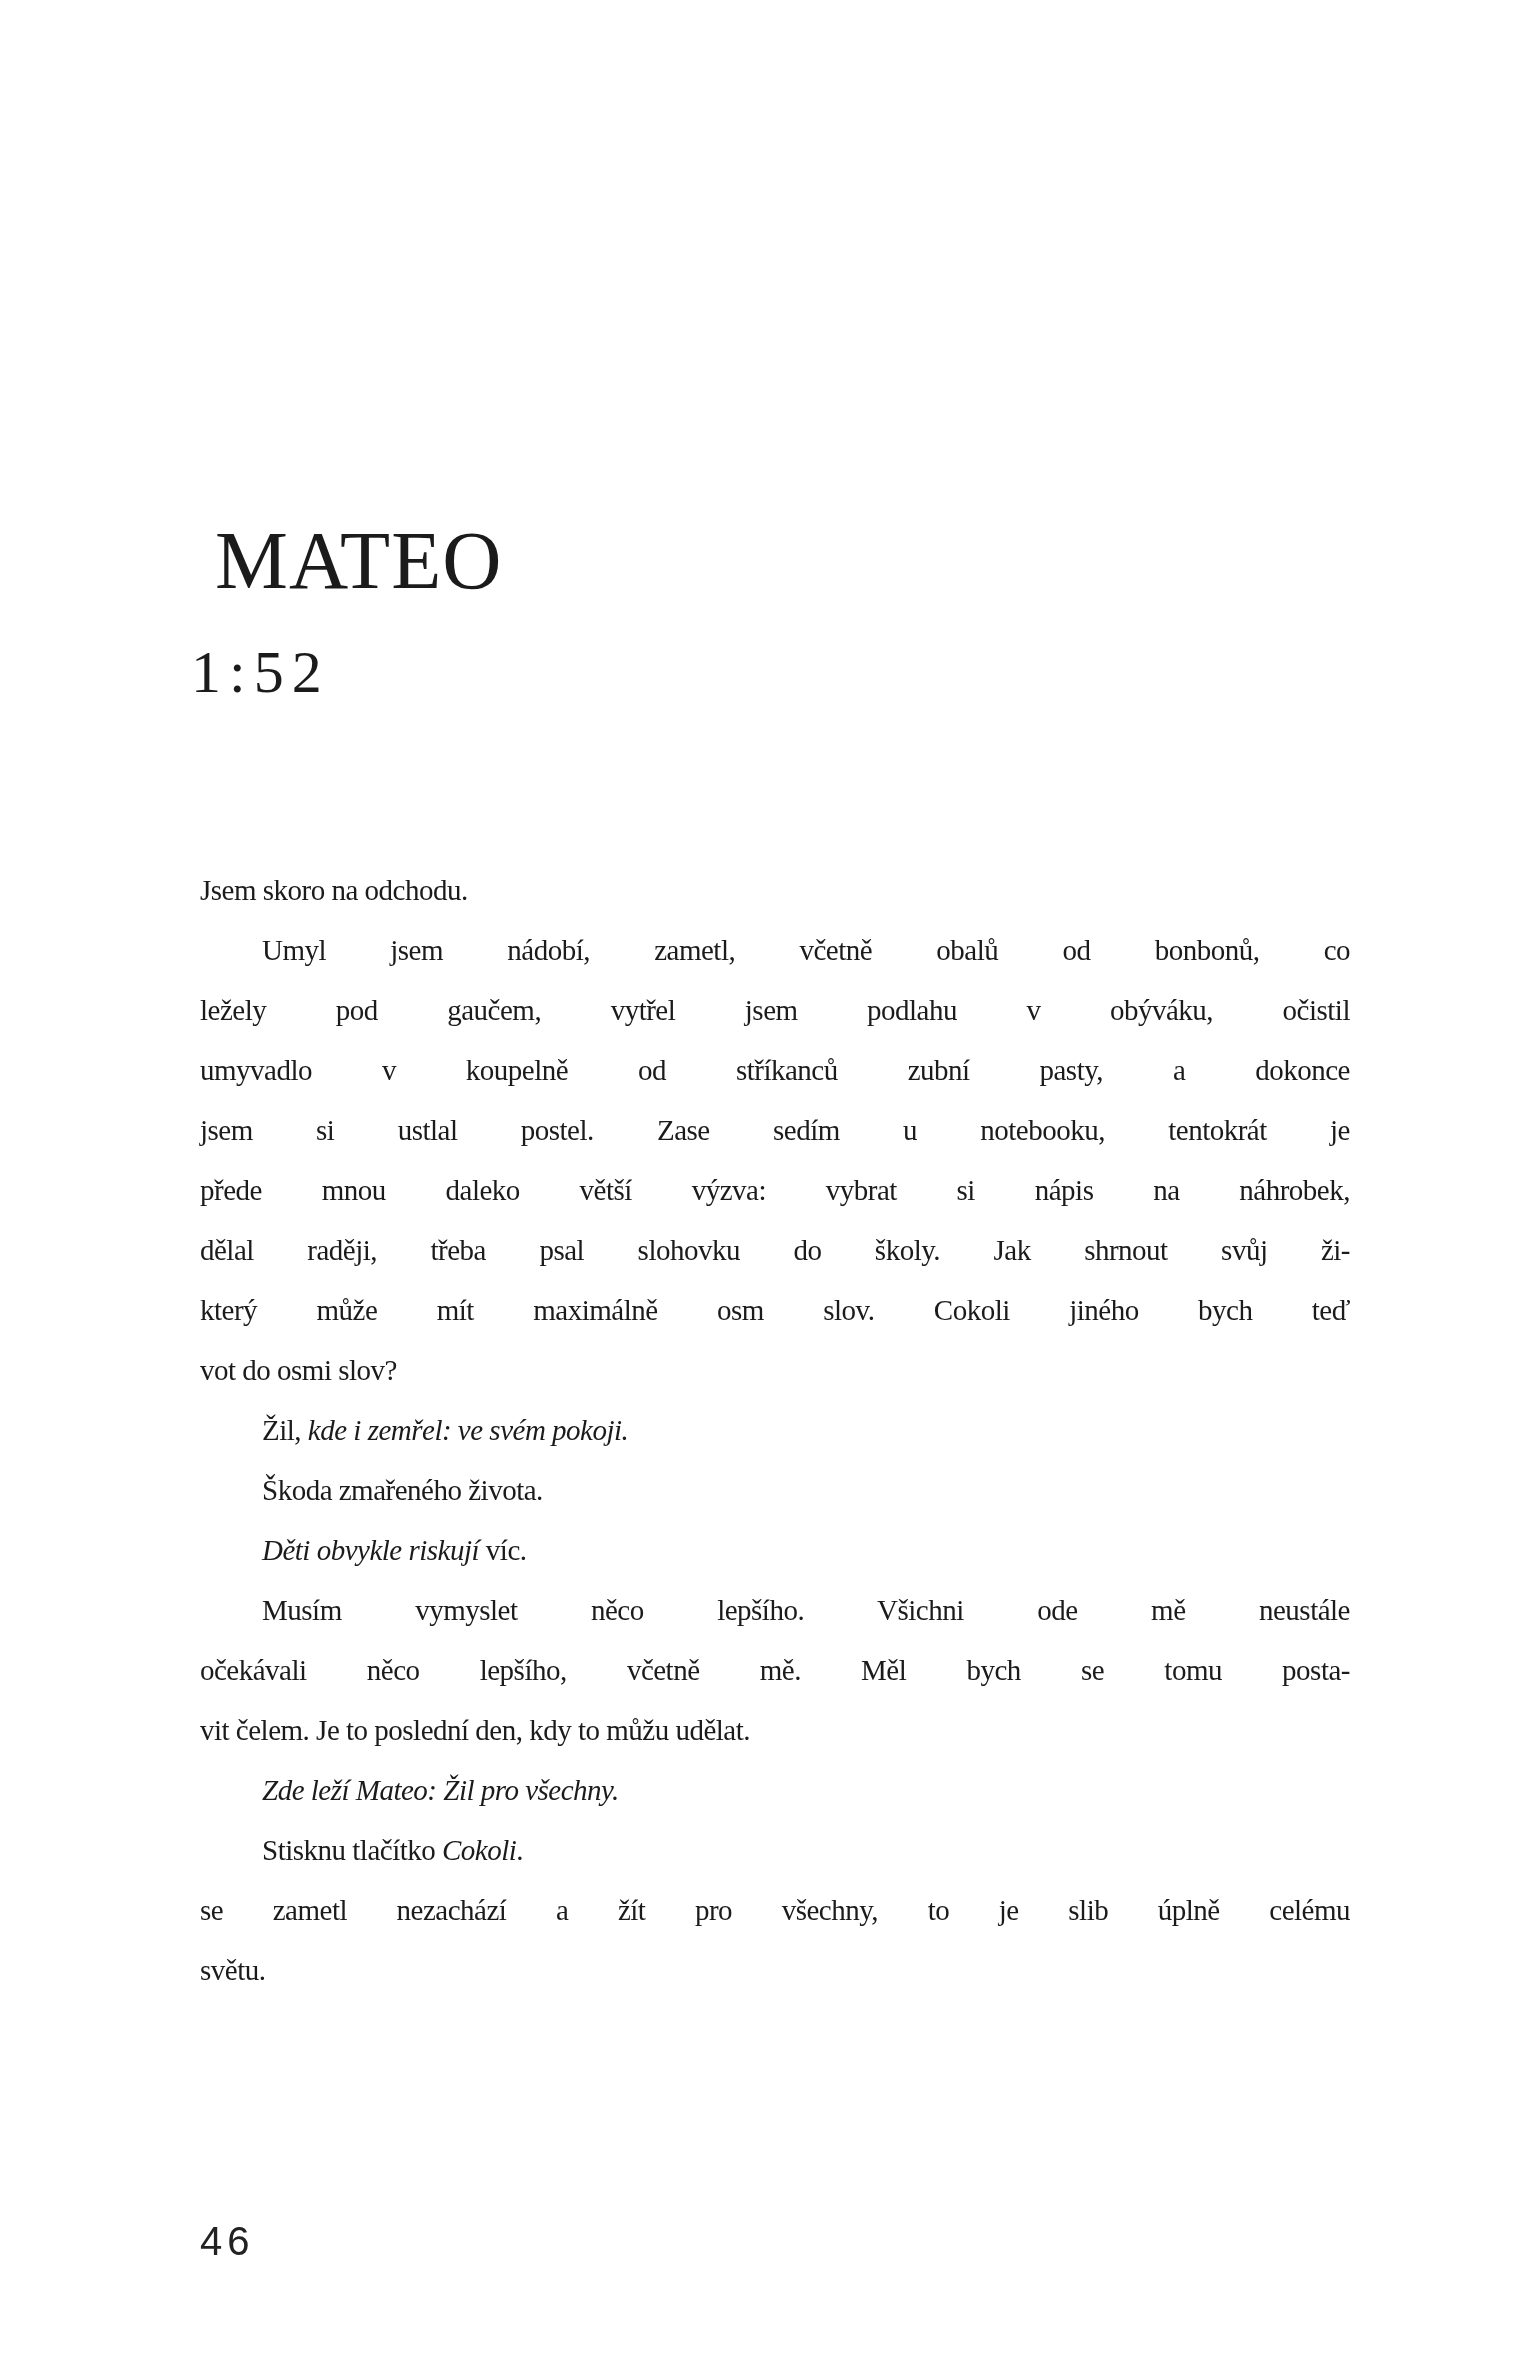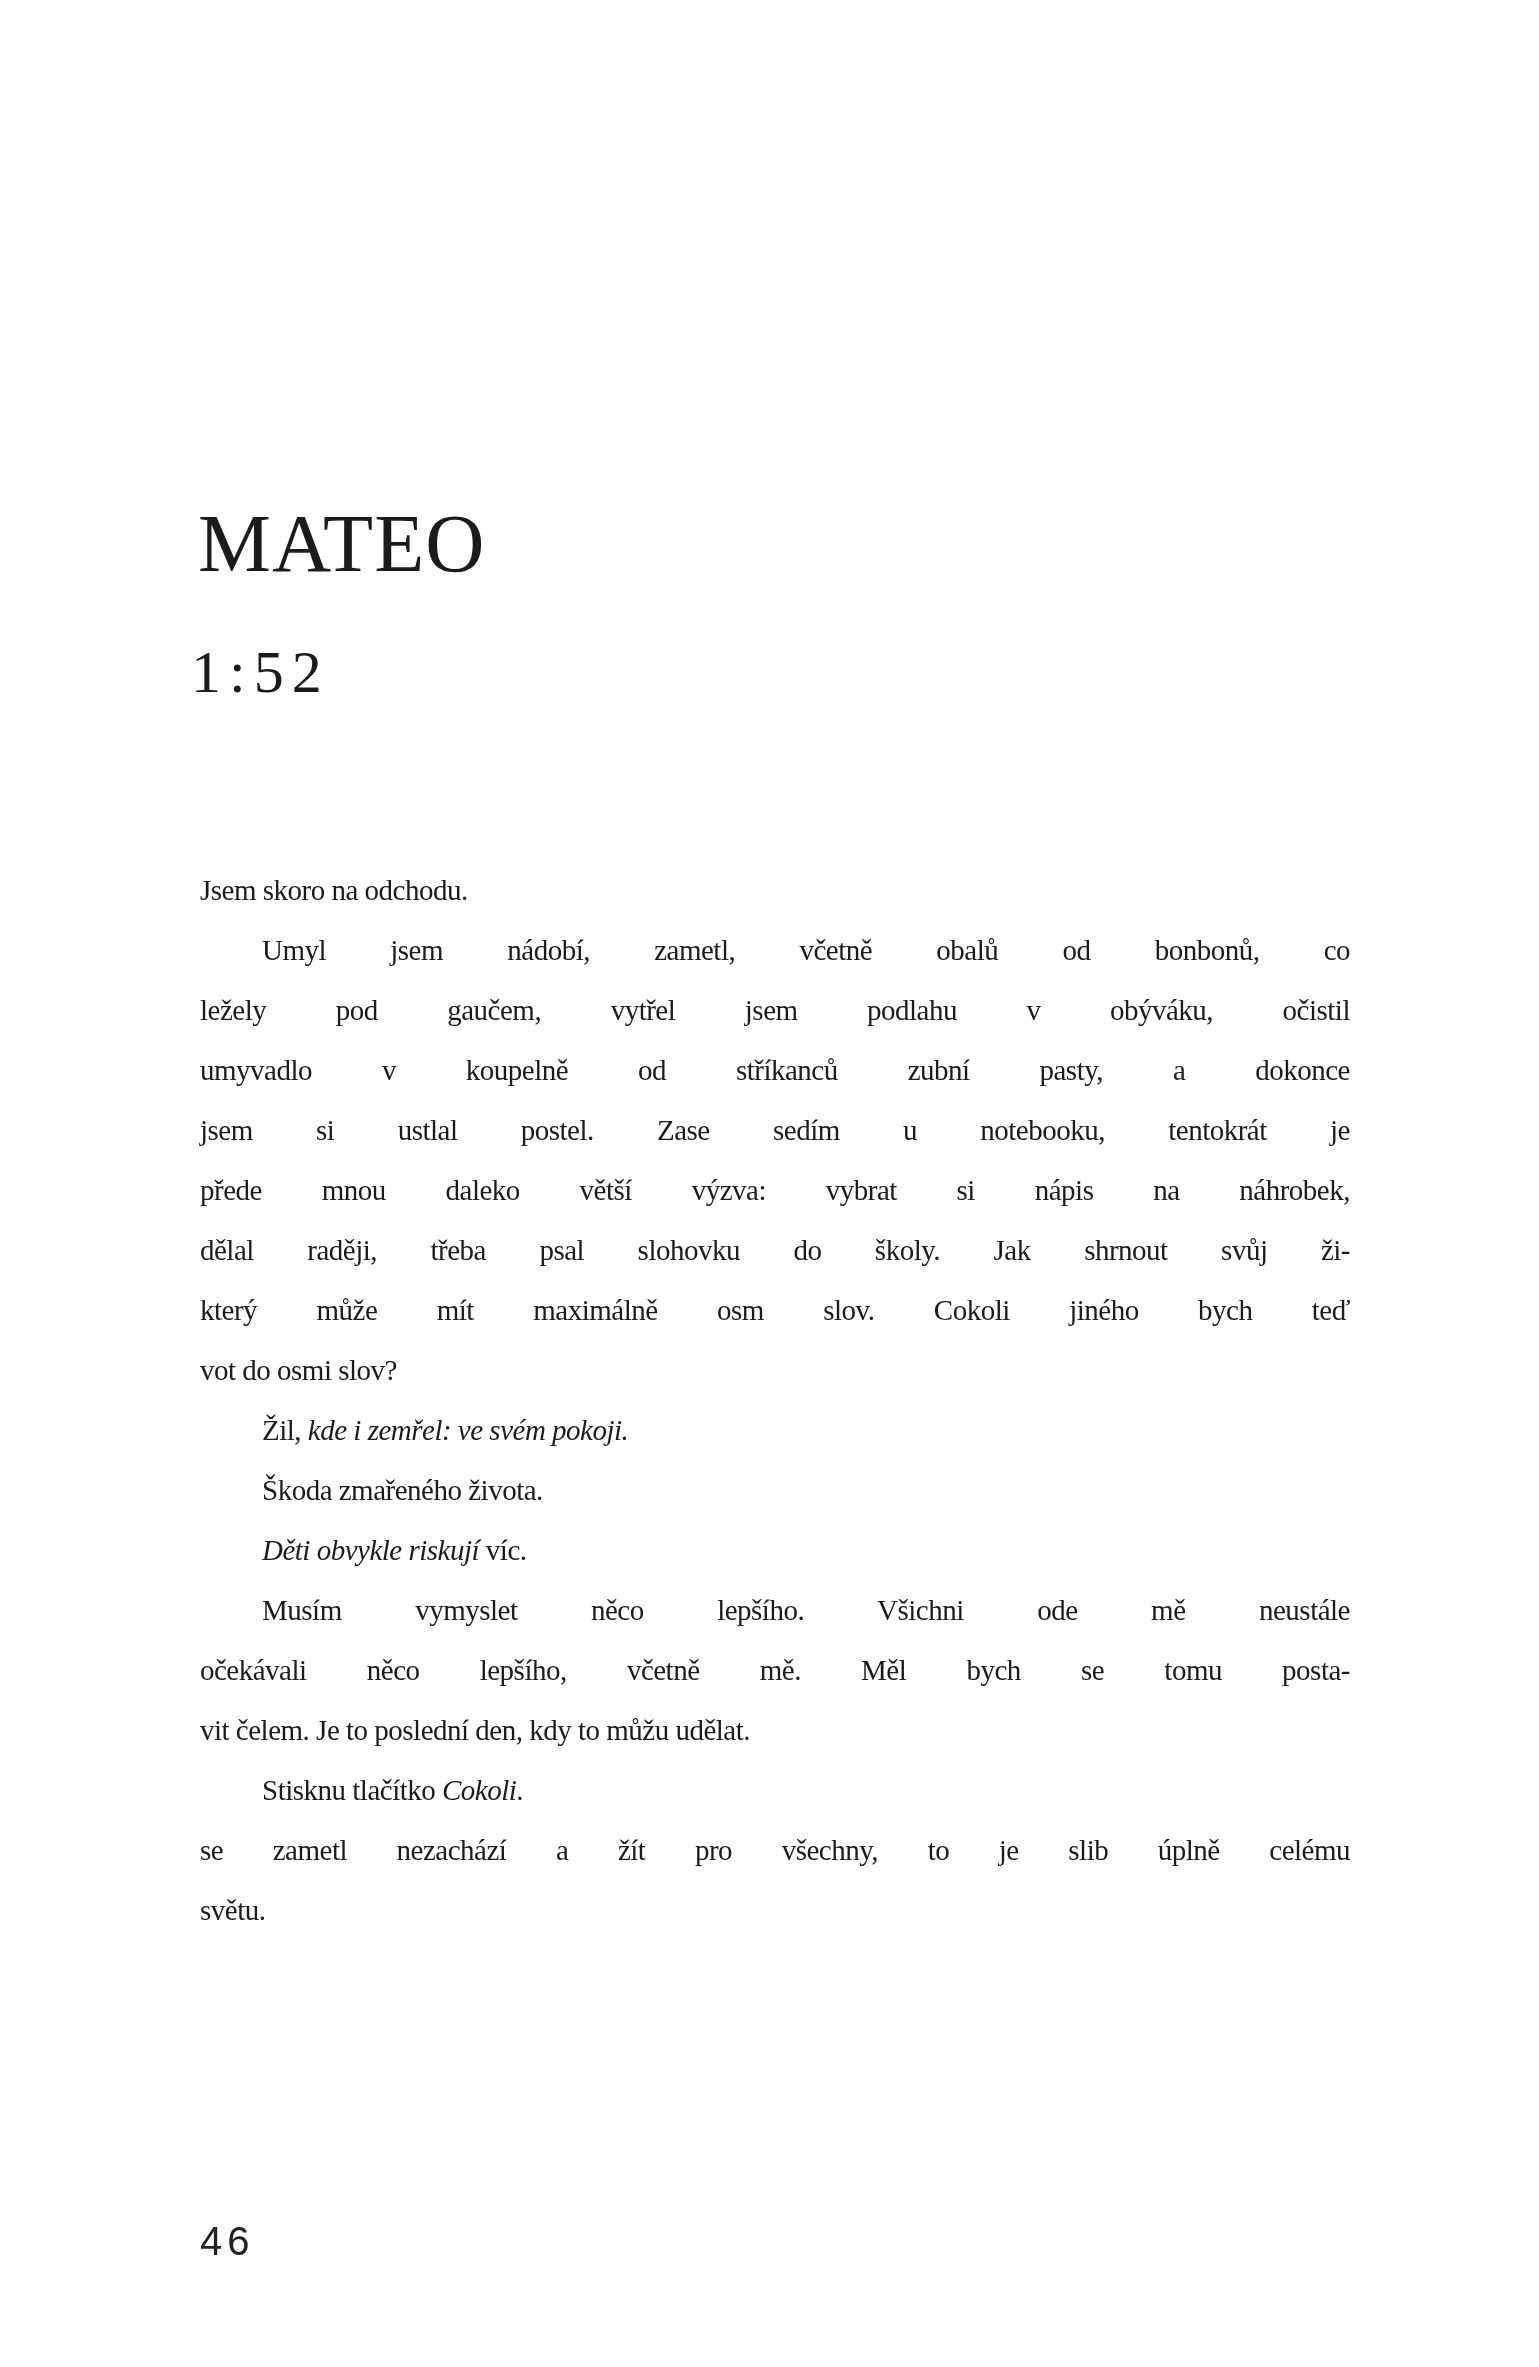--- a/index.html
+++ b/index.html
@@ -13,21 +13,21 @@
     height: 2367px;
     background: #ffffff;
     overflow: hidden;
     font-family: "Liberation Serif", "DejaVu Serif", serif;
     color: #1b1b1b;
   }
   .chapter-title {
     position: absolute;
     left: 198px;
     top: 503px;
-    margin: 0;
+    margin: 17px;
     font-size: 82px;
     font-weight: normal;
     letter-spacing: 1px;
     line-height: 1;
     color: #1b1b1b;
   }
   .chapter-time {
     position: absolute;
     left: 191px;
     top: 642px;
@@ -87,18 +87,19 @@
       <div class="text-line justify"><span class="seg-normal">přede mnou daleko větší výzva: vybrat si nápis na náhrobek,</span></div>
       <div class="text-line justify"><span class="seg-normal">dělal raději, třeba psal slohovku do školy. Jak shrnout svůj ži-</span></div>
       <div class="text-line justify"><span class="seg-normal">který může mít maximálně osm slov. Cokoli jiného bych teď</span></div>
       <div class="text-line"><span class="seg-normal">vot do osmi slov?</span></div>
       <div class="text-line indent"><span class="seg-normal">Žil,</span><span class="seg-italic"> kde i zemřel: ve svém pokoji.</span></div>
       <div class="text-line indent"><span class="seg-normal">Škoda zmařeného života.</span></div>
       <div class="text-line indent"><span class="seg-italic">Děti obvykle riskují</span><span class="seg-normal"> víc.</span></div>
       <div class="text-line indent justify"><span class="seg-normal">Musím vymyslet něco lepšího. Všichni ode mě neustále</span></div>
       <div class="text-line justify"><span class="seg-normal">očekávali něco lepšího, včetně mě. Měl bych se tomu posta-</span></div>
       <div class="text-line"><span class="seg-normal">vit čelem. Je to poslední den, kdy to můžu udělat.</span></div>
+      <div class="text-line indent"><span class="seg-italic">Zde leží Mateo: Žil pro všechny.</span></div>
       <div class="text-line indent"><span class="seg-normal">Stisknu tlačítko </span><span class="seg-italic">Cokoli</span><span class="seg-normal">.</span></div>
       <div class="text-line justify"><span class="seg-normal">se zametl nezachází a žít pro všechny, to je slib úplně celému</span></div>
       <div class="text-line"><span class="seg-normal">světu.</span></div>
     </div>
   <div class="page-number">46</div>
 </div>
 
 </body></html>

